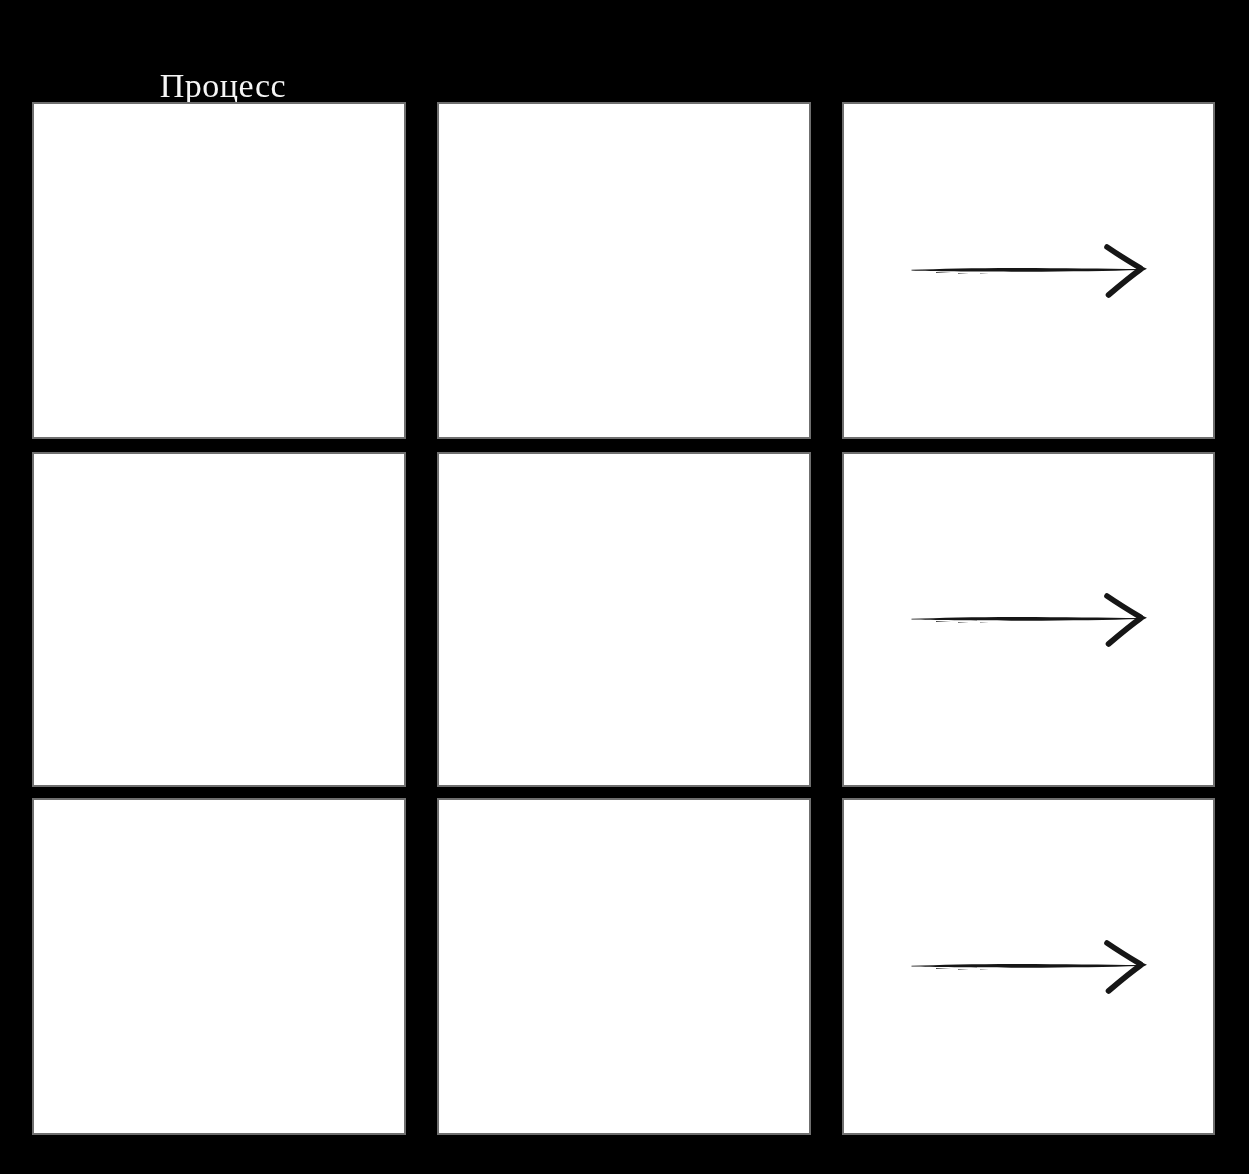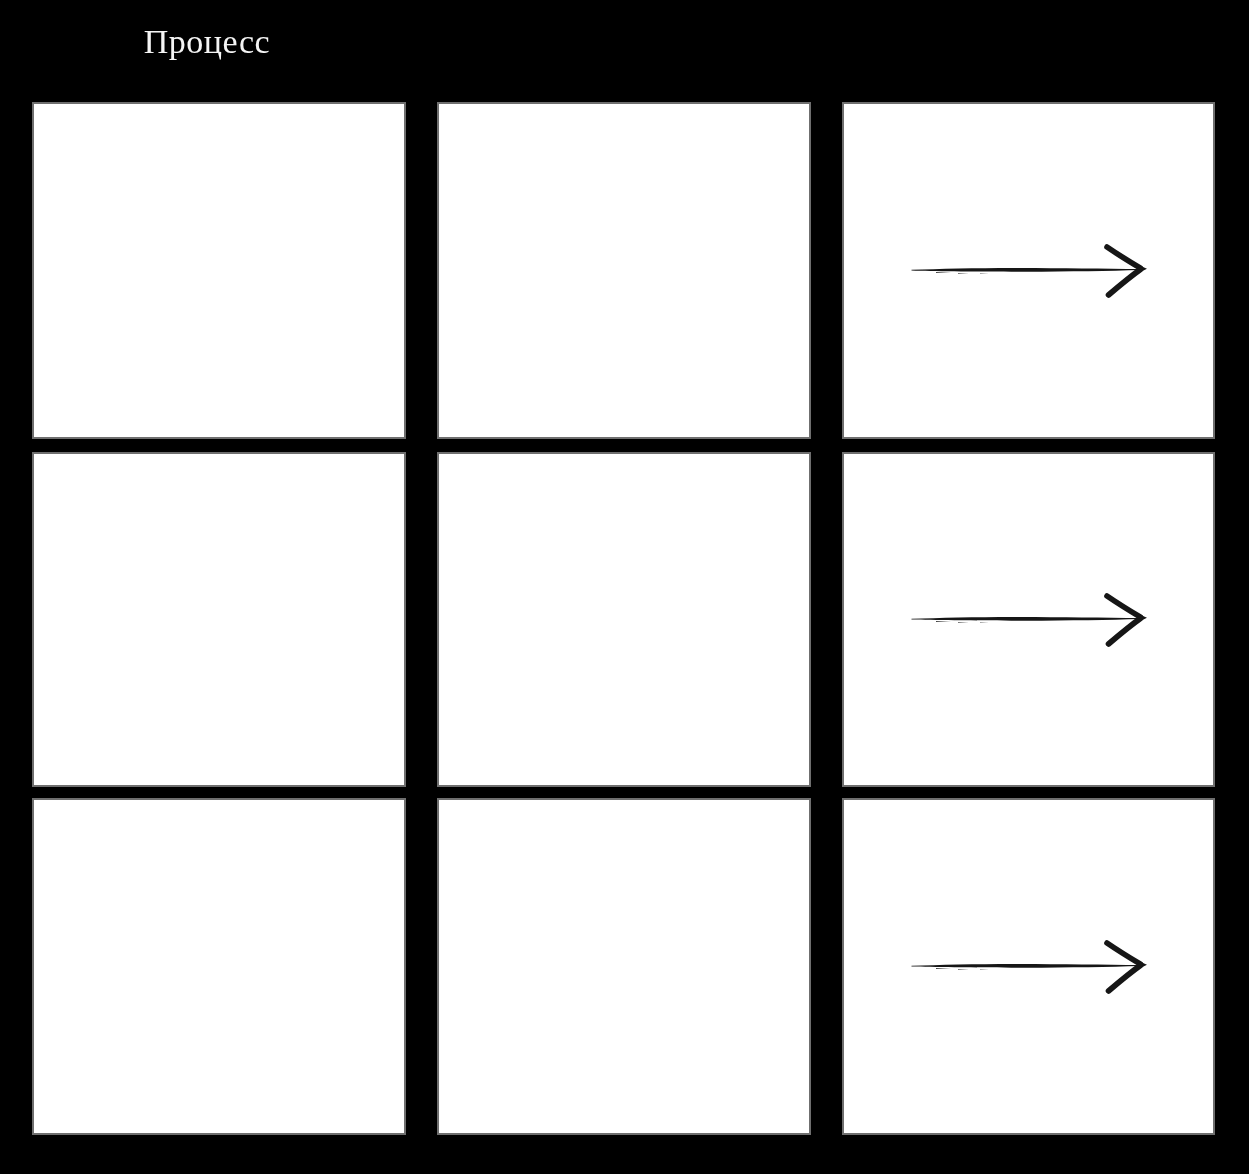--- a/index.html
+++ b/index.html
@@ -20,21 +20,21 @@
     top: 16px;
     height: 52px;
     line-height: 52px;
     text-align: center;
     font-size: 34px;
     color: #f5f5f5;
     letter-spacing: 0.5px;
     white-space: nowrap;
     user-select: none;
   }
-  .h1 { left: 20px;  width: 374px; }
+  .h1 { left: 36px;  width: 374px; margin-top: 44px; }
   .h2 { left: 437px; width: 374px; }
   .h3 { left: 842px; width: 373px; }
 
   .cell {
     position: absolute;
     box-sizing: border-box;
     background: #ffffff;
     border: 2px solid #6f6f6f;
     display: flex;
     align-items: center;

